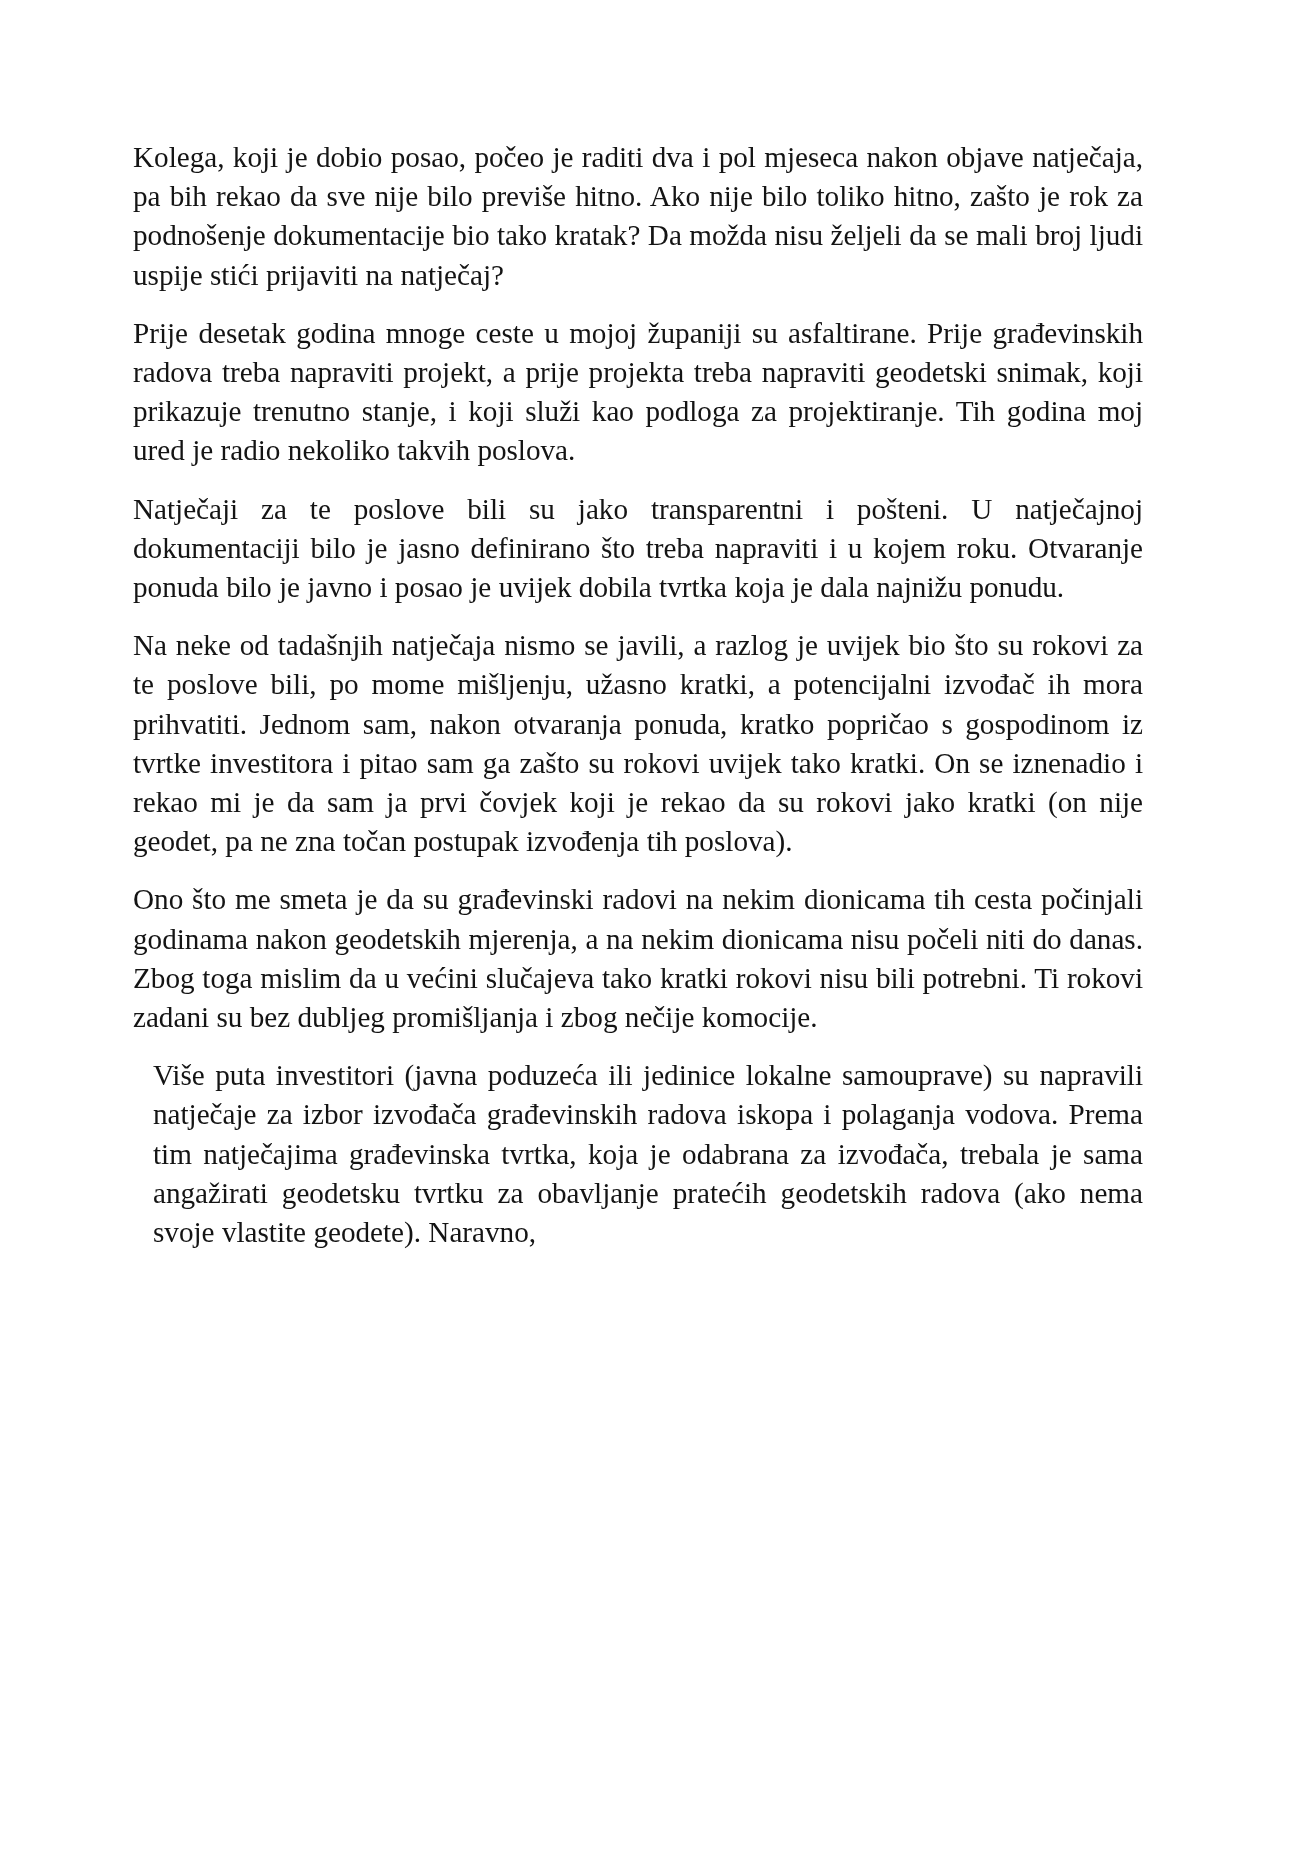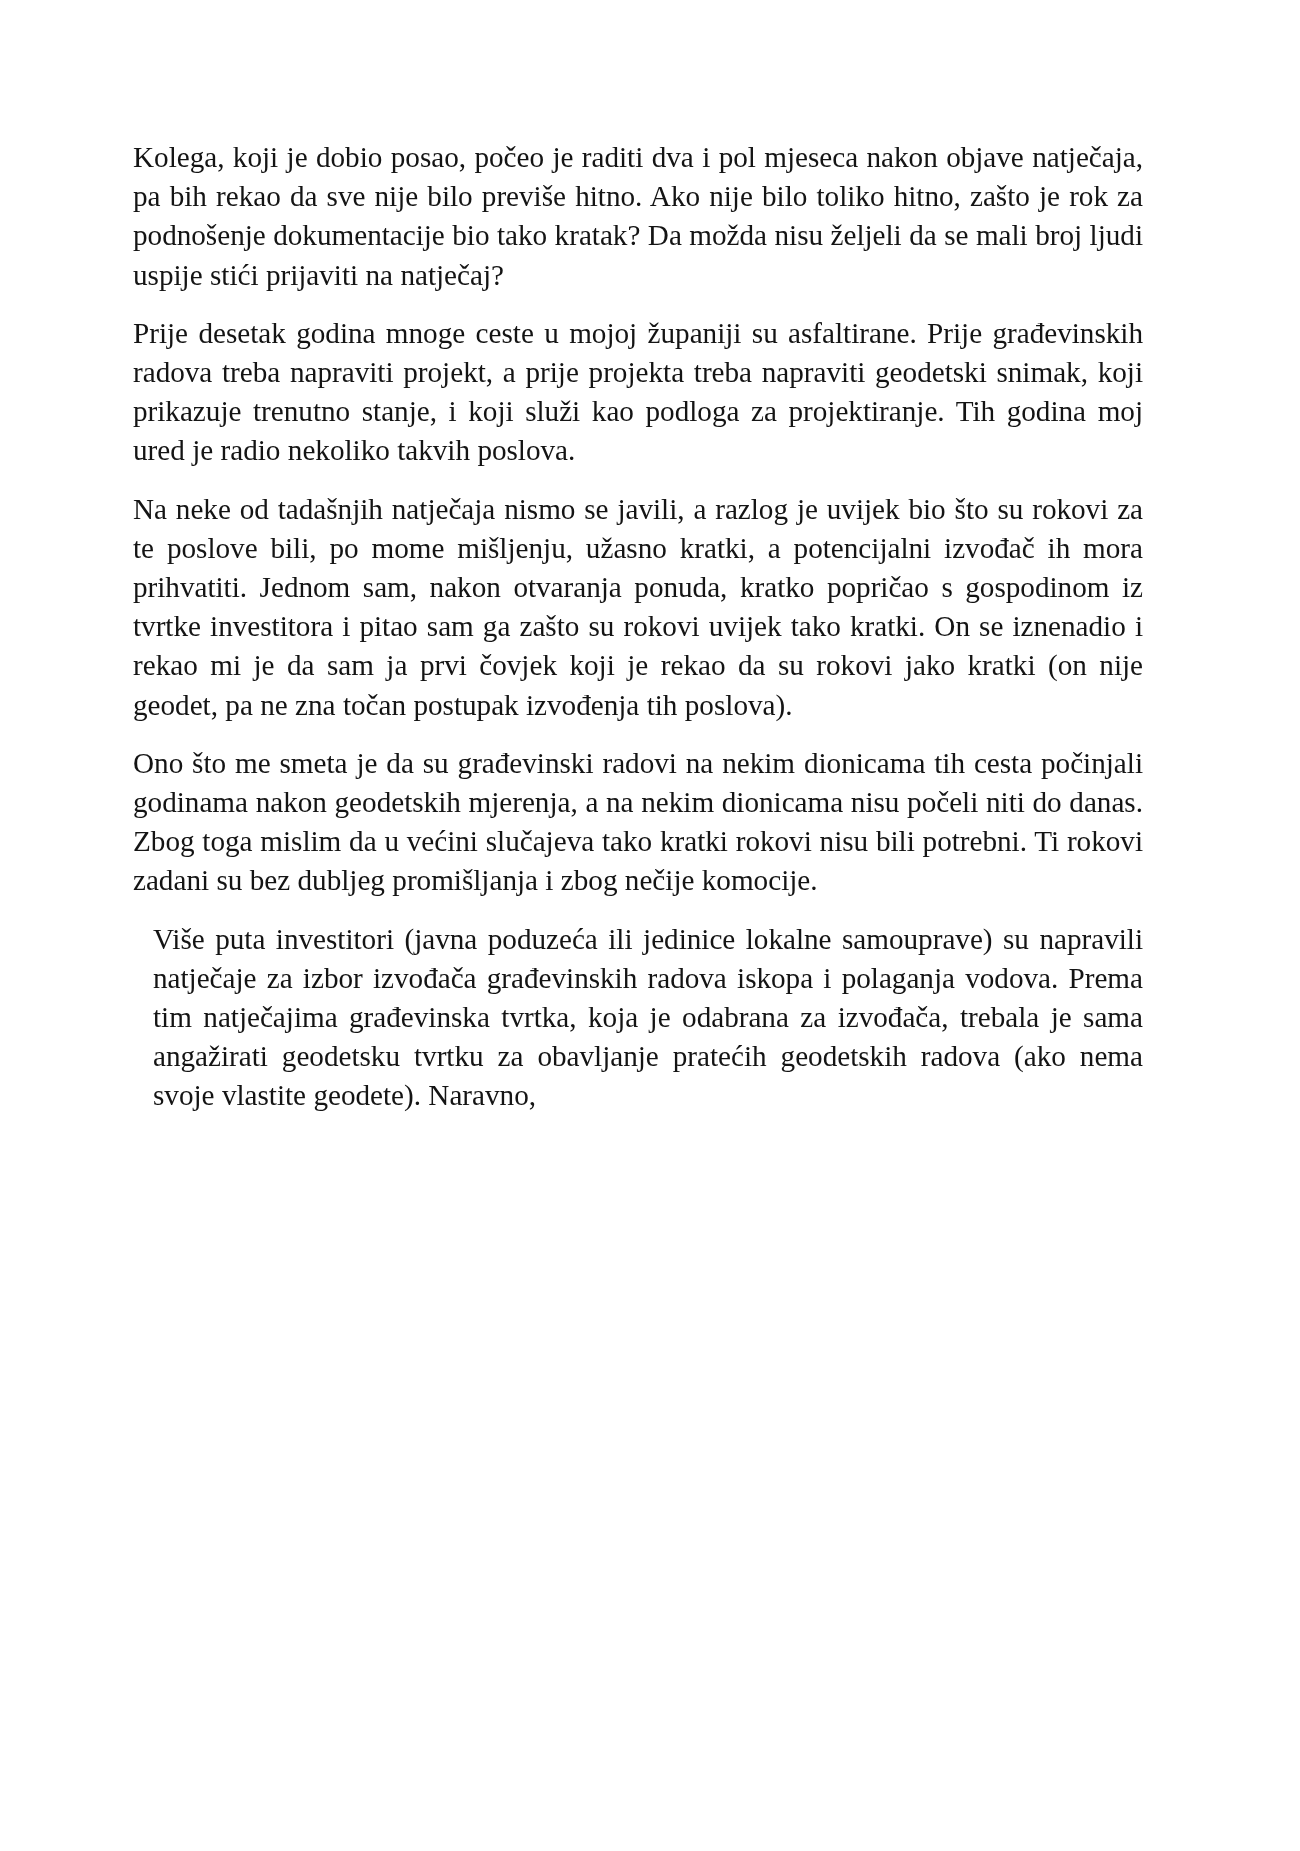--- a/index.html
+++ b/index.html
@@ -52,20 +52,21 @@
   }
 </style>
 </head>
 <body>
 
 <div class="page">
 
   <div class="textblock">
     <p class="para">Kolega, koji je dobio posao, počeo je raditi dva i pol mjeseca nakon obja­ve natječaja, pa bih rekao da sve nije bilo previše hitno. Ako nije bilo to­liko hitno, zašto je rok za podnošenje dokumentacije bio tako kratak? Da možda nisu željeli da se mali broj ljudi uspije stići prijaviti na natječaj?</p>
     <p class="para">Prije desetak godina mnoge ceste u mojoj županiji su asfaltirane. Prije građevinskih radova treba napraviti projekt, a prije projekta treba na­praviti geodetski snimak, koji prikazuje trenutno stanje, i koji služi kao podloga za projektiranje. Tih godina moj ured je radio nekoliko takvih poslova.</p>
+    <p class="para">Natječaji za te poslove bili su jako transparentni i pošteni. U natječajnoj dokumentaciji bilo je jasno definirano što treba napraviti i u kojem roku. Otvaranje ponuda bilo je javno i posao je uvijek dobila tvrtka koja je dala najnižu ponudu.</p>
     <p class="para">Na neke od tadašnjih natječaja nismo se javili, a razlog je uvijek bio što su rokovi za te poslove bili, po mome mišljenju, užasno kratki, a poten­cijalni izvođač ih mora prihvatiti. Jednom sam, nakon otvaranja ponu­da, kratko popričao s gospodinom iz tvrtke investitora i pitao sam ga zašto su rokovi uvijek tako kratki. On se iznenadio i rekao mi je da sam ja prvi čovjek koji je rekao da su rokovi jako kratki (on nije geodet, pa ne zna točan postupak izvođenja tih poslova).</p>
     <p class="para">Ono što me smeta je da su građevinski radovi na nekim dionicama tih cesta počinjali godinama nakon geodetskih mjerenja, a na nekim dioni­cama nisu počeli niti do danas. Zbog toga mislim da u većini slučajeva tako kratki rokovi nisu bili potrebni. Ti rokovi zadani su bez dubljeg promišljanja i zbog nečije komocije.</p>
     <p class="para">Više puta investitori (javna poduzeća ili jedinice lokalne samouprave) su napravili natječaje za izbor izvođača građevinskih radova iskopa i pola­ganja vodova. Prema tim natječajima građevinska tvrtka, koja je odabra­na za izvođača, trebala je sama angažirati geodetsku tvrtku za obavljanje pratećih geodetskih radova (ako nema svoje vlastite geodete). Naravno,</p>
   </div>
 
   <div class="folio">46</div>
 
 </div>
 
 </body></html>

